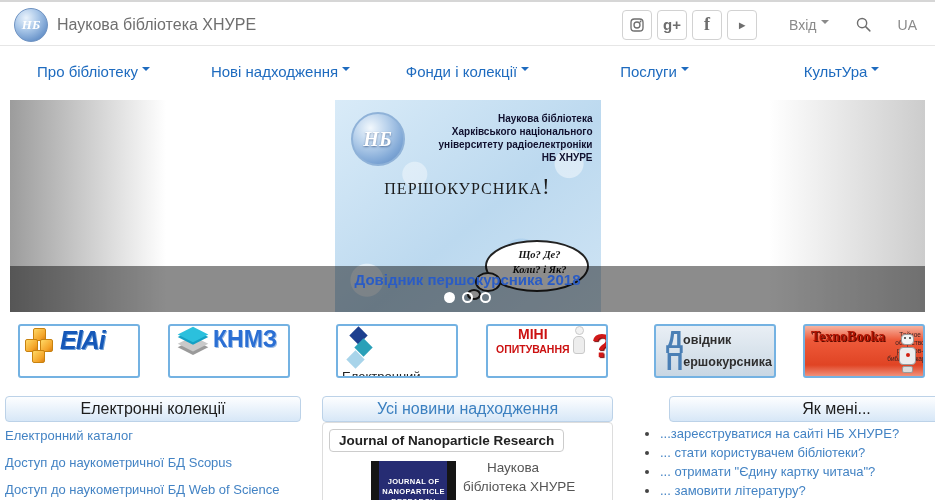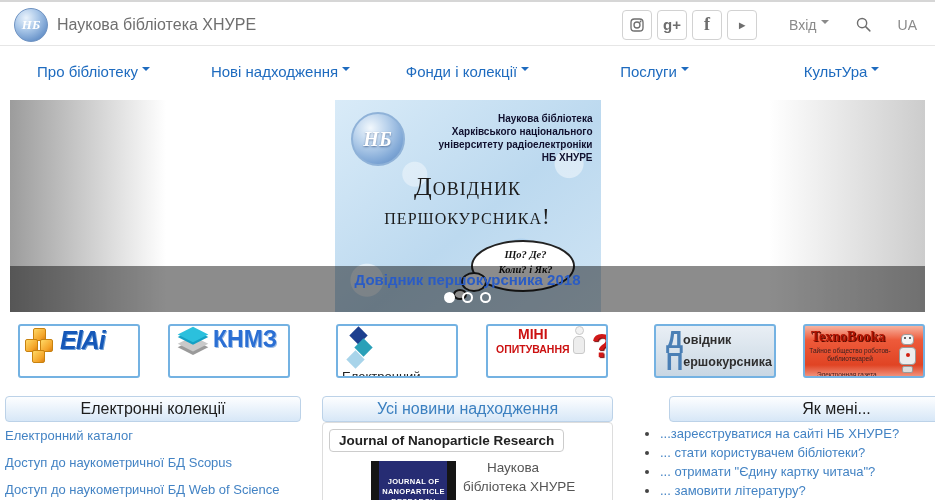--- a/index.html
+++ b/index.html
@@ -44,21 +44,21 @@
   .slide-logo { position:absolute; left:16px; top:12px; width:54px; height:54px; border-radius:50%;
                 background:radial-gradient(circle at 35% 28%, #f2f8fd 0%, #b9d2ec 35%, #7fa7d6 70%, #5b86bd 100%);
                 border:2px solid #8fb2d8; display:flex; align-items:center; justify-content:center;
                 color:#fff; font-family:"Liberation Serif", serif; font-style:italic; font-weight:bold; font-size:20px;
                 text-shadow:0 1px 2px rgba(30,60,110,.6); }
   .slide-org { position:absolute; right:8px; top:12px; text-align:right; color:#10102e; font-weight:bold; font-size:10px; line-height:1.3; }
   .slide-title { position:absolute; left:0; right:0; top:72px; text-align:center; color:#1c1c1c;
                  font-family:"Liberation Serif", serif; font-variant:small-caps; }
   .slide-title .t1 { font-size:26px; letter-spacing:1px; }
   .slide-title .t2 { font-size:23px; letter-spacing:1px; margin-top:2px; }
-  .cloud { position:absolute; right:20px; bottom:14px; width:118px; height:62px; }
+  .cloud { position:absolute; right:6px; bottom:14px; width:118px; height:62px; }
   .cloud .blob { position:absolute; background:#fff; border:2px solid #222; border-radius:50%; }
   .cloud .b1 { left:8px; top:4px; width:104px; height:52px; }
   .cloud .b2 { left:-2px; bottom:6px; width:26px; height:20px; }
   .cloud .b3 { left:-10px; bottom:-2px; width:14px; height:11px; }
   .cloud-text { position:absolute; left:18px; top:12px; width:90px; text-align:center;
                 font-family:"Liberation Serif", serif; font-style:italic; font-weight:bold; font-size:10.5px; color:#111; line-height:1.4; }
   .caption-band { position:absolute; left:0; bottom:0; width:100%; height:46px; background:rgba(0,0,0,0.45); text-align:center; }
   .caption { margin-top:5px; color:#2a5cc5; font-size:15px; font-weight:bold; cursor:pointer; }
   .dots { margin-top:4px; display:flex; justify-content:center; gap:7px; }
   .dot { width:11px; height:11px; border-radius:50%; border:2px solid #fff; background:transparent; cursor:pointer; }
@@ -80,21 +80,21 @@
   .mini-text { text-align:center; color:#cc1111; font-weight:bold; margin-left:8px; line-height:1.2; }
   .mini-line1 { font-size:14px; } .mini-line2 { font-size:10.5px; }
   .mini-q { font-size:34px; font-weight:bold; color:#d01818; margin-left:6px; text-shadow:1px 1px 1px #7a0a0a; }
   .mini-person { position:relative; width:14px; height:30px; margin-left:2px; flex:none; }
   .mini-person .head { position:absolute; top:0; left:3px; width:9px; height:9px; border-radius:50%; background:#f2f2f2; border:1px solid #c9c9c9; }
   .mini-person .body { position:absolute; top:10px; left:1px; width:12px; height:18px; border-radius:5px 5px 3px 3px; background:#ededed; border:1px solid #c9c9c9; }
   .guide-banner { background:linear-gradient(#e9eff5,#c9d7e3); flex-direction:column; justify-content:center; align-items:flex-start; padding-left:10px; }
   .guide-row { display:flex; align-items:center; height:22px; }
   .guide-cap { color:#4a7fb5; font-weight:bold; font-size:24px; line-height:20px; }
   .guide-rest { color:#2e2e2e; font-weight:bold; font-size:12.5px; }
-  .tb-banner { background:linear-gradient(#f6b3a0 0%,#ee5a3a 28%,#e04424 78%,#f0907a 100%); flex-direction:column; justify-content:flex-start; padding-top:3px; }
+  .tb-banner { background:linear-gradient(#f6b3a0 0%,#ee5a3a 28%,#e04424 78%,#f0907a 100%); flex-direction:row; justify-content:flex-start; padding-top:3px; }
   .tb-title { font-family:"Liberation Serif", serif; font-weight:bold; font-size:14px; color:#b01200; text-shadow:1px 1px 0 #5a0a00; width:100%; text-align:left; padding-left:6px; }
   .tb-sub { font-size:6.5px; color:#3a2020; width:86px; text-align:center; line-height:1.25; margin-top:2px; align-self:flex-start; margin-left:2px; }
   .tb-footer { font-size:6.5px; color:#401818; margin-top:8px; align-self:flex-start; margin-left:12px; }
   .tb-robot { position:absolute; right:4px; top:8px; width:22px; height:40px; }
   .tb-robot .rhead { position:absolute; top:0; left:4px; width:13px; height:11px; border-radius:4px; background:#f4f4f4; border:1px solid #999; }
   .tb-robot .reye { position:absolute; top:3px; width:2px; height:2px; border-radius:50%; background:#333; }
   .tb-robot .rbody { position:absolute; top:13px; left:2px; width:17px; height:18px; border-radius:4px; background:#ededed; border:1px solid #999; }
   .tb-robot .rdot { position:absolute; top:19px; left:9px; width:4px; height:4px; border-radius:50%; background:#d02010; }
   .tb-robot .rlegs { position:absolute; top:32px; left:5px; width:11px; height:7px; background:#dcdcdc; border:1px solid #999; border-radius:2px; }
 
@@ -187,21 +187,20 @@
       <div class="slide-logo">
           <span>НБ</span>
         </div>
       <div class="slide-org">
         <div>Наукова бібліотека</div>
         <div>Харківського національного</div>
         <div>університету радіоелектроніки</div>
         <div>НБ ХНУРЕ</div>
       </div>
       <div class="slide-title">
-        <div class="t1">Довідник</div>
         <div class="t2">першокурсника!</div>
       </div>
       <div class="cloud">
         <div class="blob b1"></div>
           <div class="blob b2"></div>
           <div class="blob b3"></div>
         <div class="cloud-text">
           <div>Що? Де?</div>
           <div>Коли? і Як?</div>
         </div>

